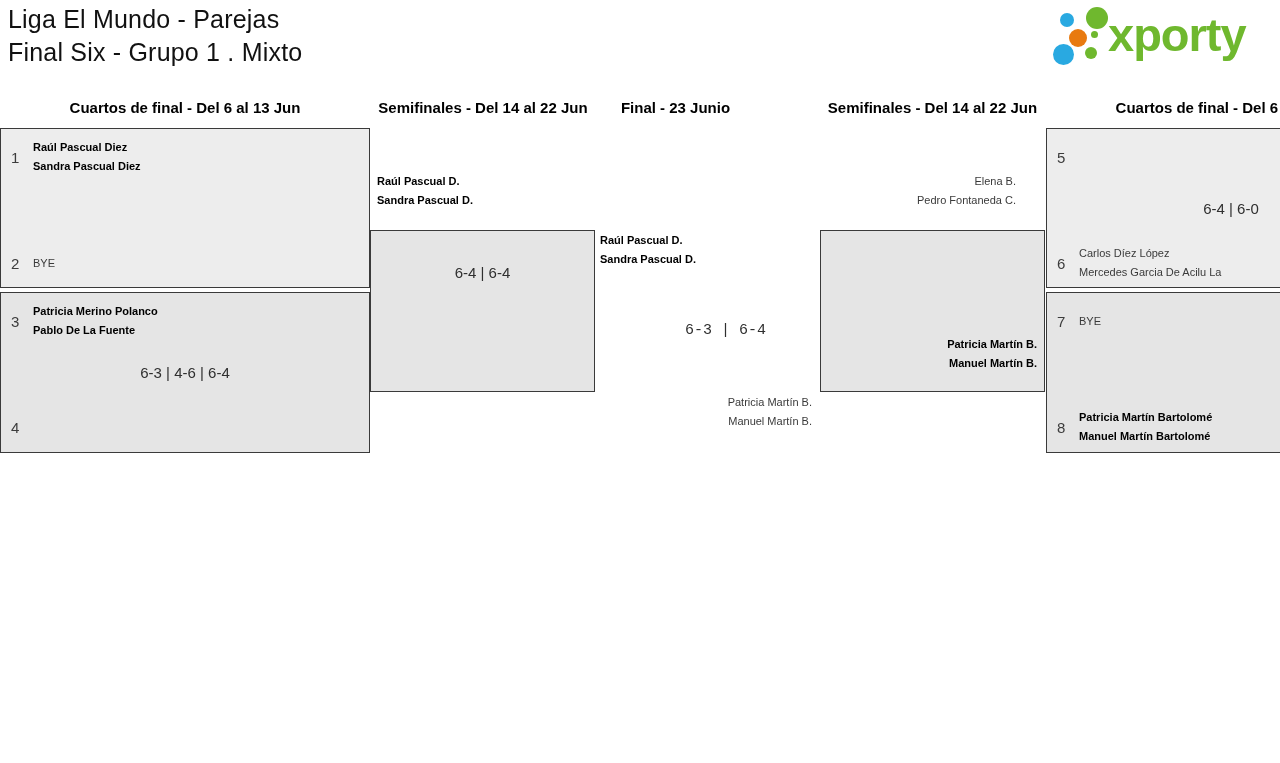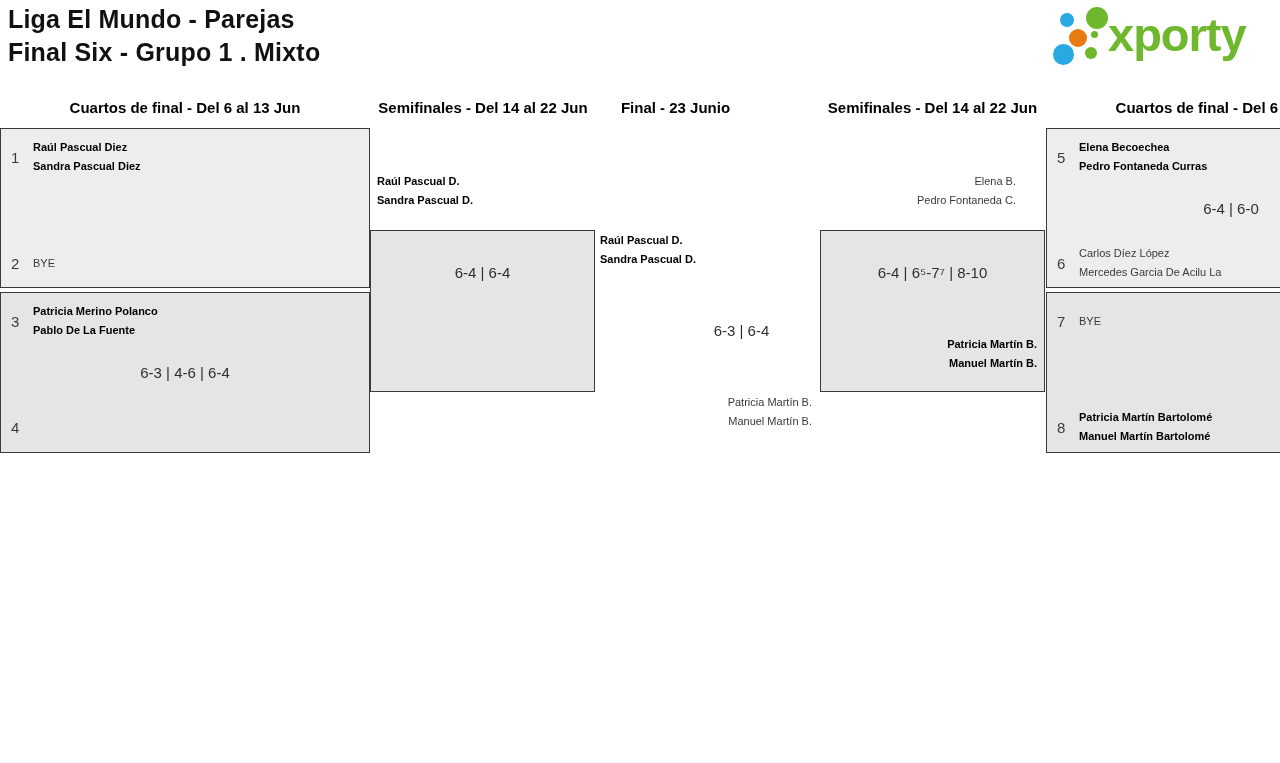--- a/index.html
+++ b/index.html
@@ -4,21 +4,21 @@
 <style>
   * { margin:0; padding:0; box-sizing:border-box; }
   html,body { background:#ffffff; }
   body {
     width:1280px; height:763px; position:relative; overflow:hidden;
     font-family:"Liberation Sans","DejaVu Sans",sans-serif; color:#1f1f1f;
   }
   .abs { position:absolute; }
 
   
-  .page-title { left:8px; top:3px; font-size:25px; font-weight:700; line-height:33px; color:#111; letter-spacing:.2px; }
+  .page-title { left:8px; top:3px; font-size:25px; font-weight:400; line-height:33px; color:#111; letter-spacing:.2px; }
 
   
   .logo { left:1045px; top:0; width:235px; height:72px; cursor:pointer; }
   .dot { position:absolute; border-radius:50%; }
   .logo-text { position:absolute; left:63px; top:-4px; height:76px; display:flex; align-items:center;
                font-size:47px; font-weight:800; letter-spacing:-1px; color:#6fb82e; }
 
   
   .round-header { top:97px; font-size:15px; font-weight:700; line-height:22px; text-align:center; color:#000; }
 
@@ -92,45 +92,40 @@
   <div>Sandra Pascual D.</div>
 </div>
 <div class="match-box" style="left:370px;top:230px;width:225px;height:162px;">
   <div class="score" style="top:32px;">6-4 | 6-4</div>
 </div>
 
 <div class="abs names winner" style="left:600px;top:231px;">
   <div>Raúl Pascual D.</div>
   <div>Sandra Pascual D.</div>
 </div>
-<div class="abs score" style="left:629px;width:225px;top:321px;">6-3 | 6-4</div>
+<div class="abs score" style="left:613px;width:225px;top:321px;font-family:Liberation Mono, monospace;">6-3 | 6-4</div>
 <div class="abs names align-right" style="left:595px;width:217px;top:393px;">
   <div>Patricia Martín B.</div>
   <div>Manuel Martín B.</div>
 </div>
 
 <div class="abs names align-right" style="left:798px;width:218px;top:172px;">
   <div>Elena B.</div>
   <div>Pedro Fontaneda C.</div>
 </div>
 <div class="match-box" style="left:820px;top:230px;width:225px;height:162px;">
-  <div class="score" style="top:32px;">6-4 | 6⁵-7⁷ | 8-10</div>
   <div class="names winner abs align-right" style="right:7px;left:7px;top:104px;">
     <div>Patricia Martín B.</div>
     <div>Manuel Martín B.</div>
   </div>
 </div>
 
 <div class="match-box shaded" style="left:1046px;top:128px;width:370px;height:160px;">
   <div class="team-row" style="top:8px;height:40px;">
     <span class="seed">5</span>
-    <div class="names winner">
-      <div>Elena Becoechea</div>
-      <div>Pedro Fontaneda Curras</div>
-    </div>
   </div>
   <div class="score" style="top:70px;">6-4 | 6-0</div>
   <div class="team-row" style="top:114px;height:40px;">
     <span class="seed">6</span>
     <div class="names">
       <div>Carlos Díez López</div>
       <div>Mercedes Garcia De Acilu La</div>
     </div>
   </div>
 </div>

